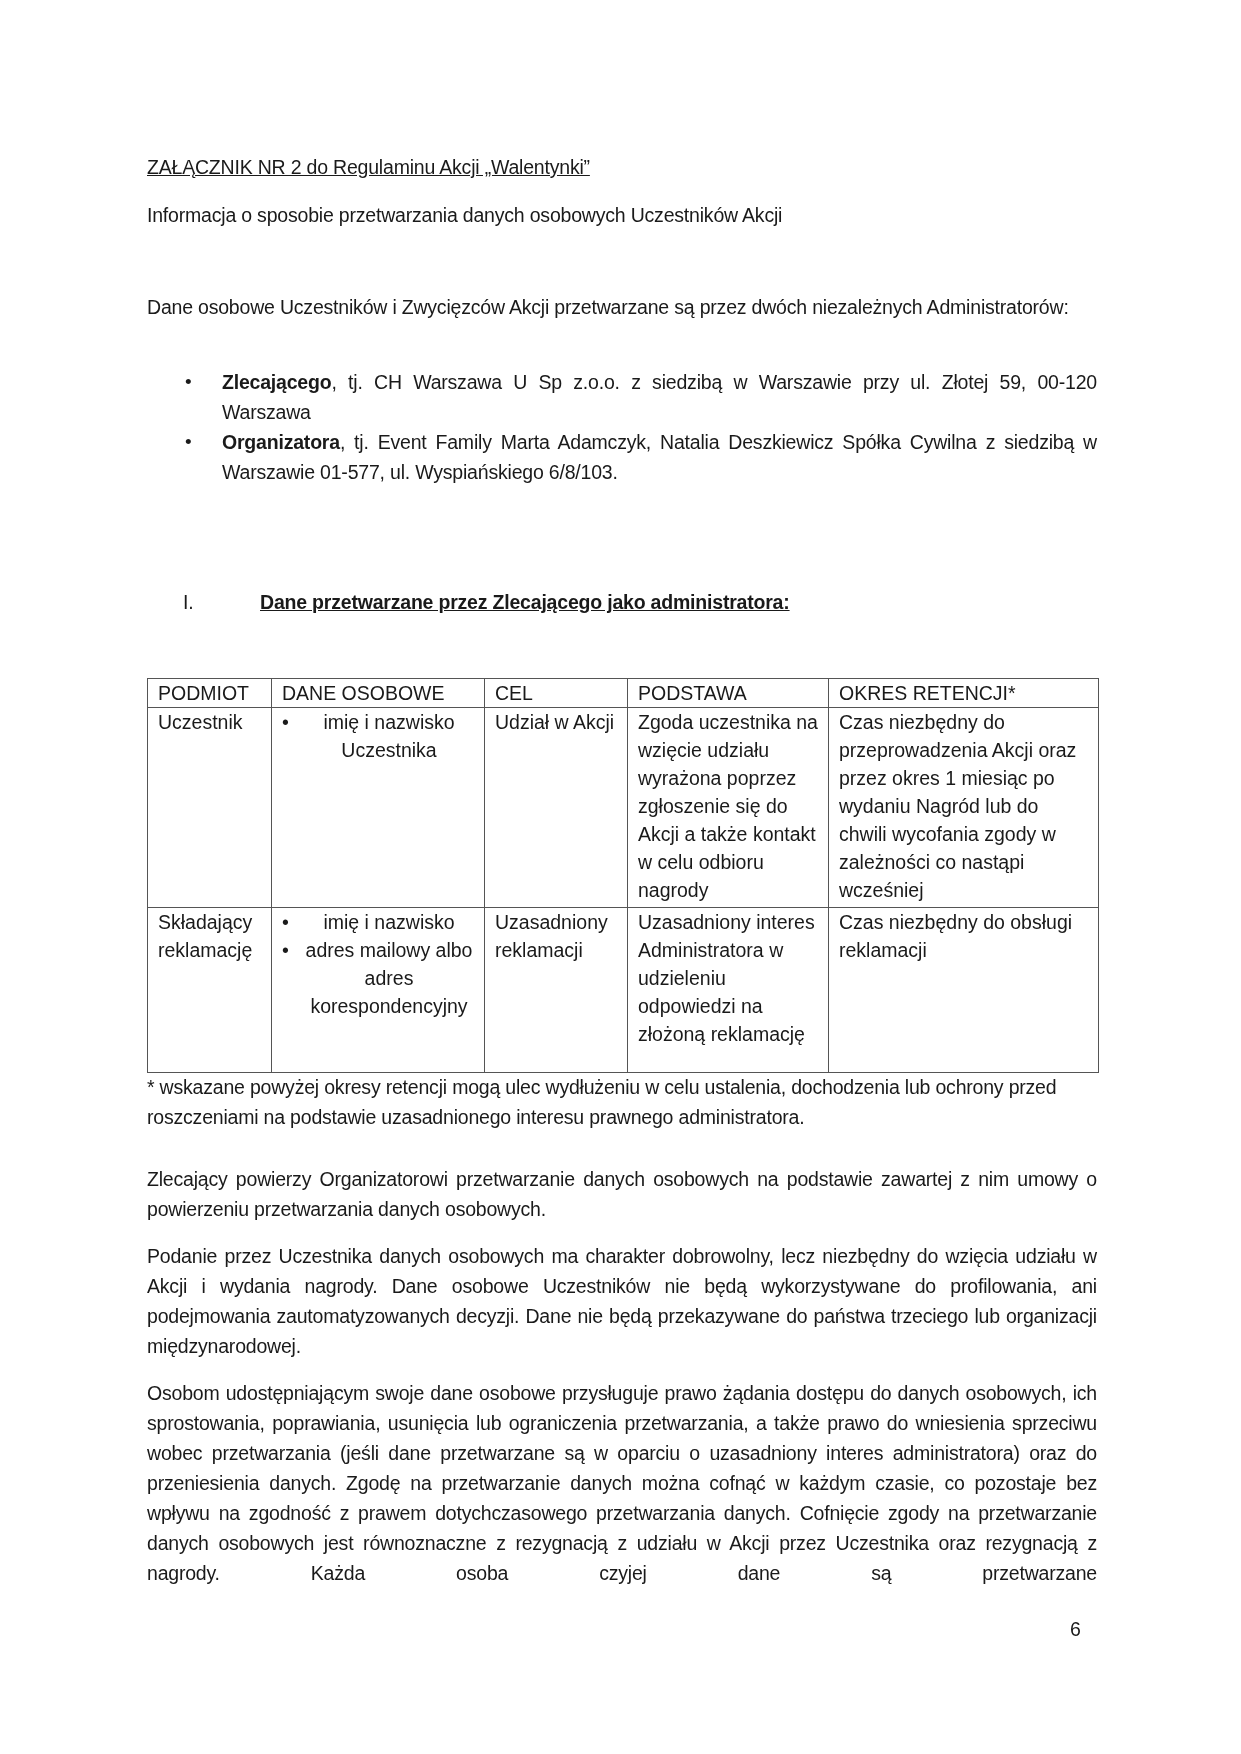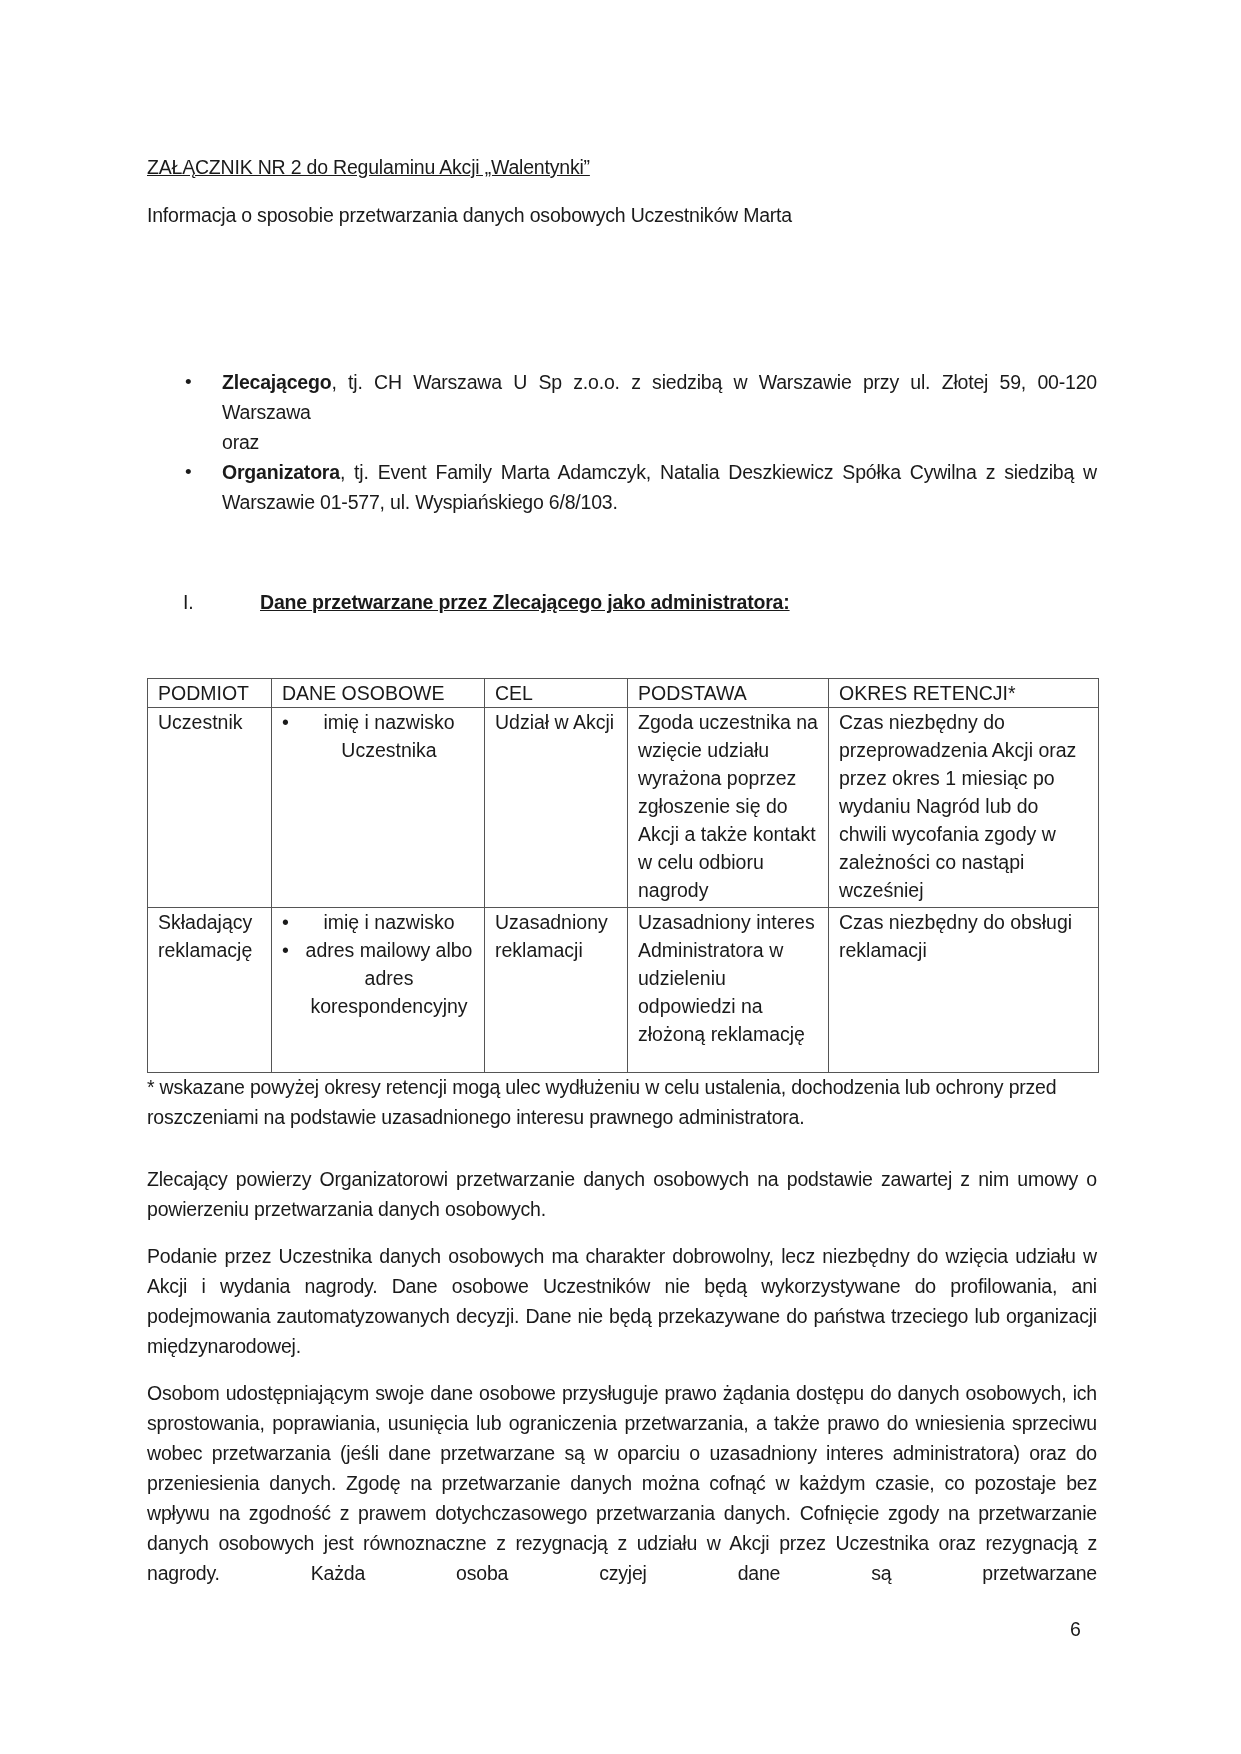--- a/index.html
+++ b/index.html
@@ -31,28 +31,28 @@
   .p3 { left:147px; top:1237px; width:950px; }
   .p4 { left:147px; top:1374px; width:950px; }
   .pagenum { left:1070px; top:1614px; font-size:19.5px; }
 </style>
 </head>
 <body>
 
 <div class="page">
 
   <div class="abs title txt">ZAŁĄCZNIK NR 2 do Regulaminu Akcji „Walentynki”</div>
-  <div class="abs subtitle txt">Informacja o sposobie przetwarzania danych osobowych Uczestników Marta</div>
+  <div class="abs subtitle txt">Informacja o sposobie przetwarzania danych osobowych Uczestników Akcji</div>
 
+  <div class="abs p1 txt just">Dane osobowe Uczestników i Zwycięzców Akcji przetwarzane są przez dwóch niezależnych Administratorów:</div>
 
   <ul class="admins txt">
     <li class="just">
       <span class="bullet">•</span>
       <span class="b">Zlecającego</span><span>, tj. CH Warszawa U Sp z.o.o. z siedzibą w Warszawie przy ul. Złotej 59, 00-120 Warszawa</span>
-      <div>oraz</div>
     </li>
     <li class="just">
       <span class="bullet">•</span>
       <span class="b">Organizatora</span><span>, tj. Event Family Marta Adamczyk, Natalia Deszkiewicz Spółka Cywilna z siedzibą w Warszawie 01-577, ul. Wyspiańskiego 6/8/103.</span>
     </li>
   </ul>
 
   <div class="abs sec-head txt">
     <span class="sec-num">I.</span><span>Dane przetwarzane przez Zlecającego jako administratora:</span>
   </div>

